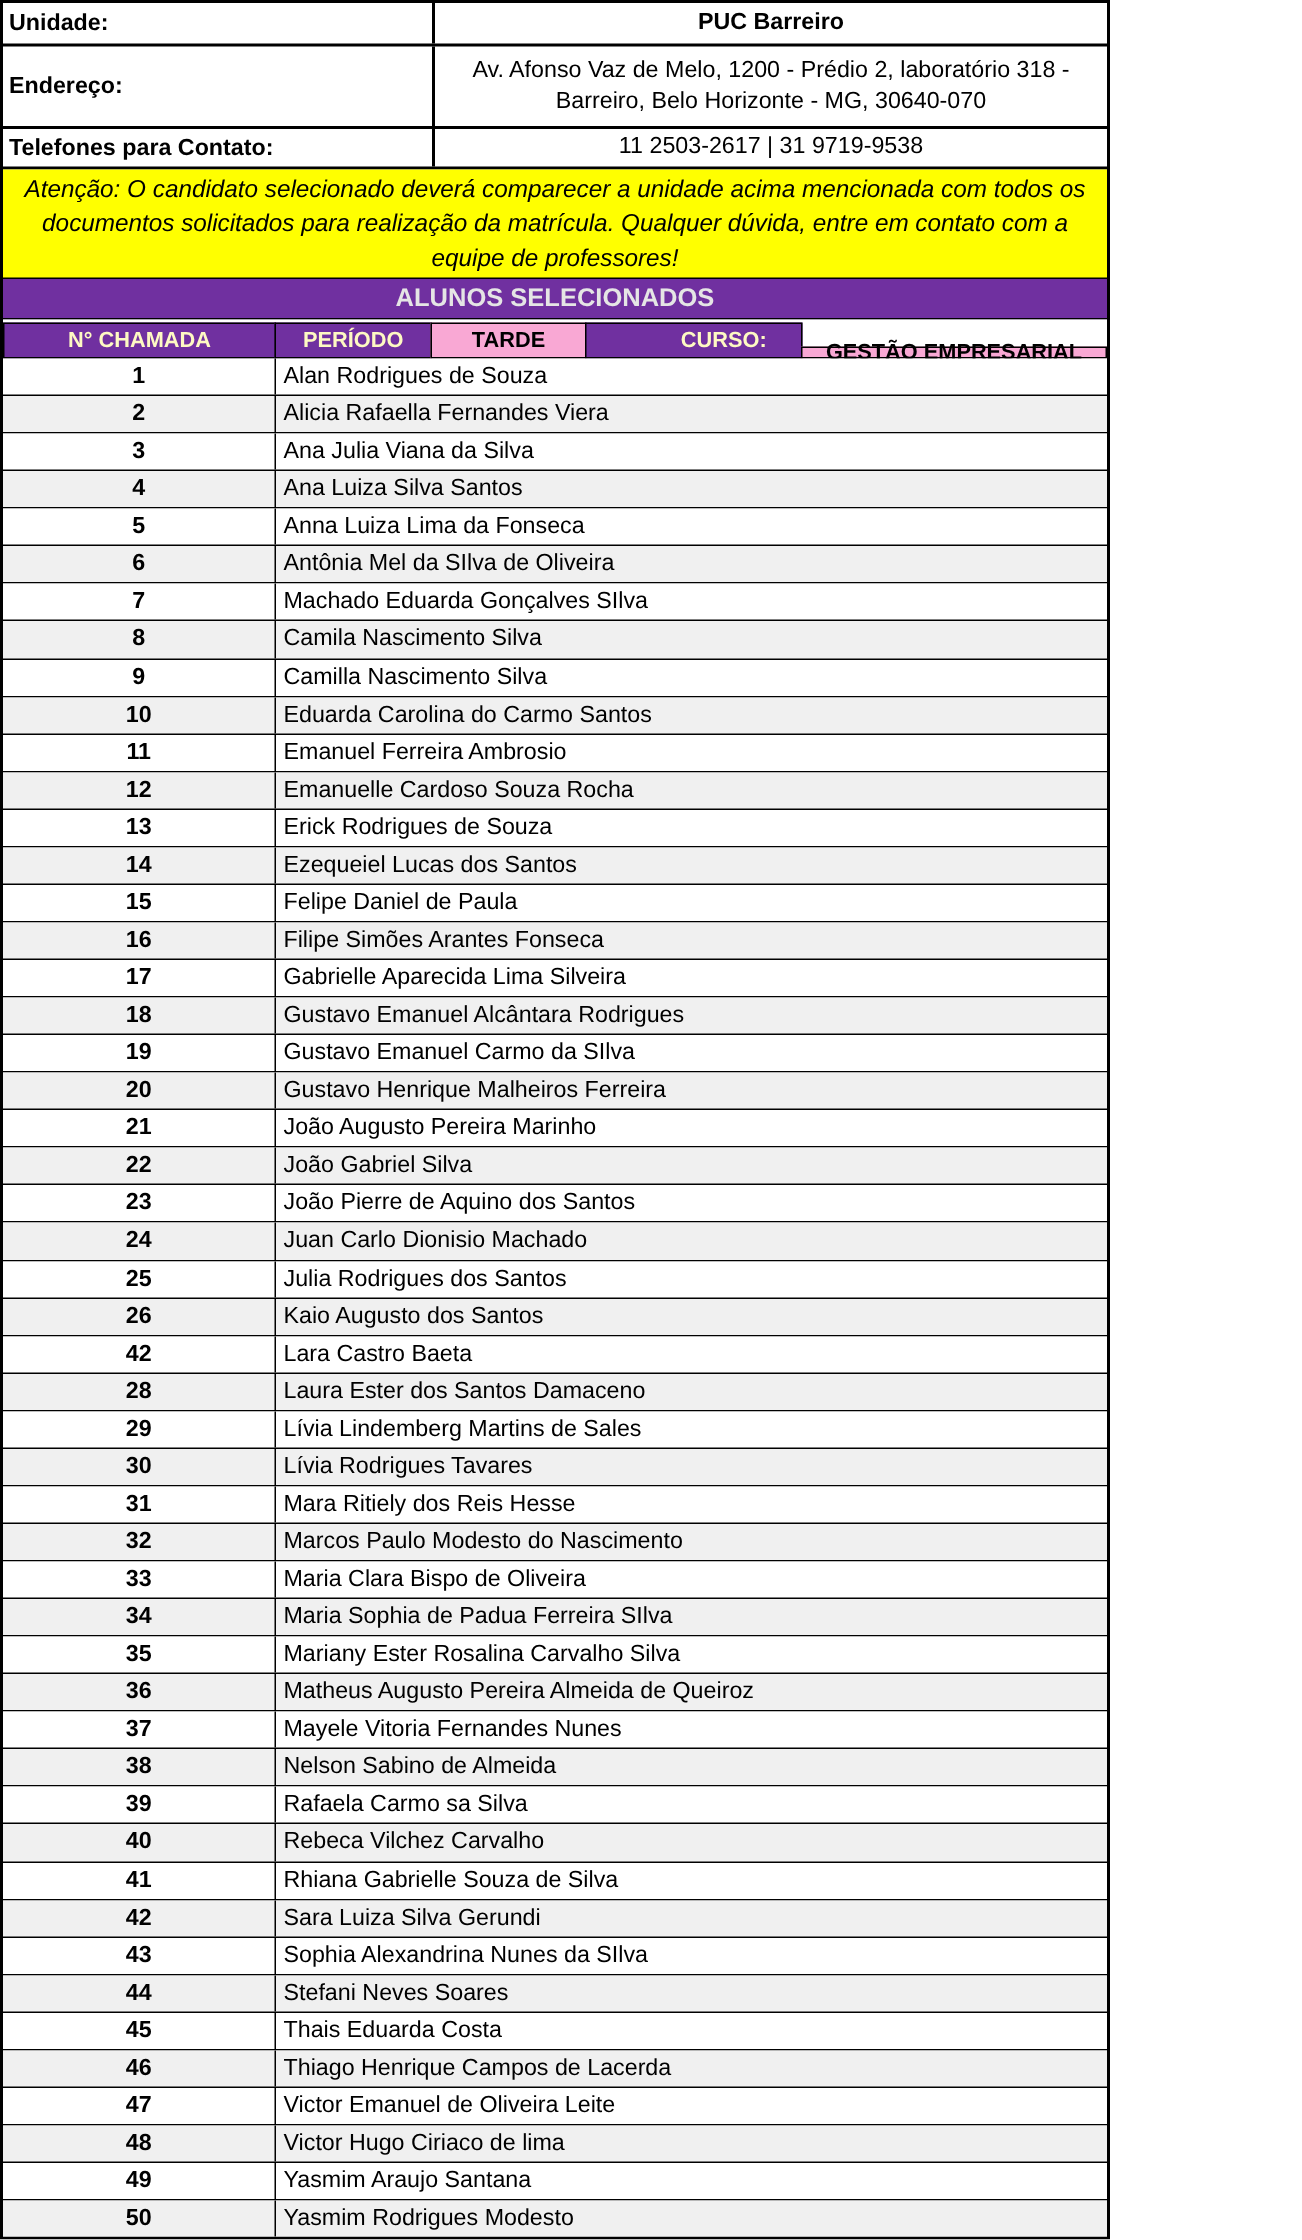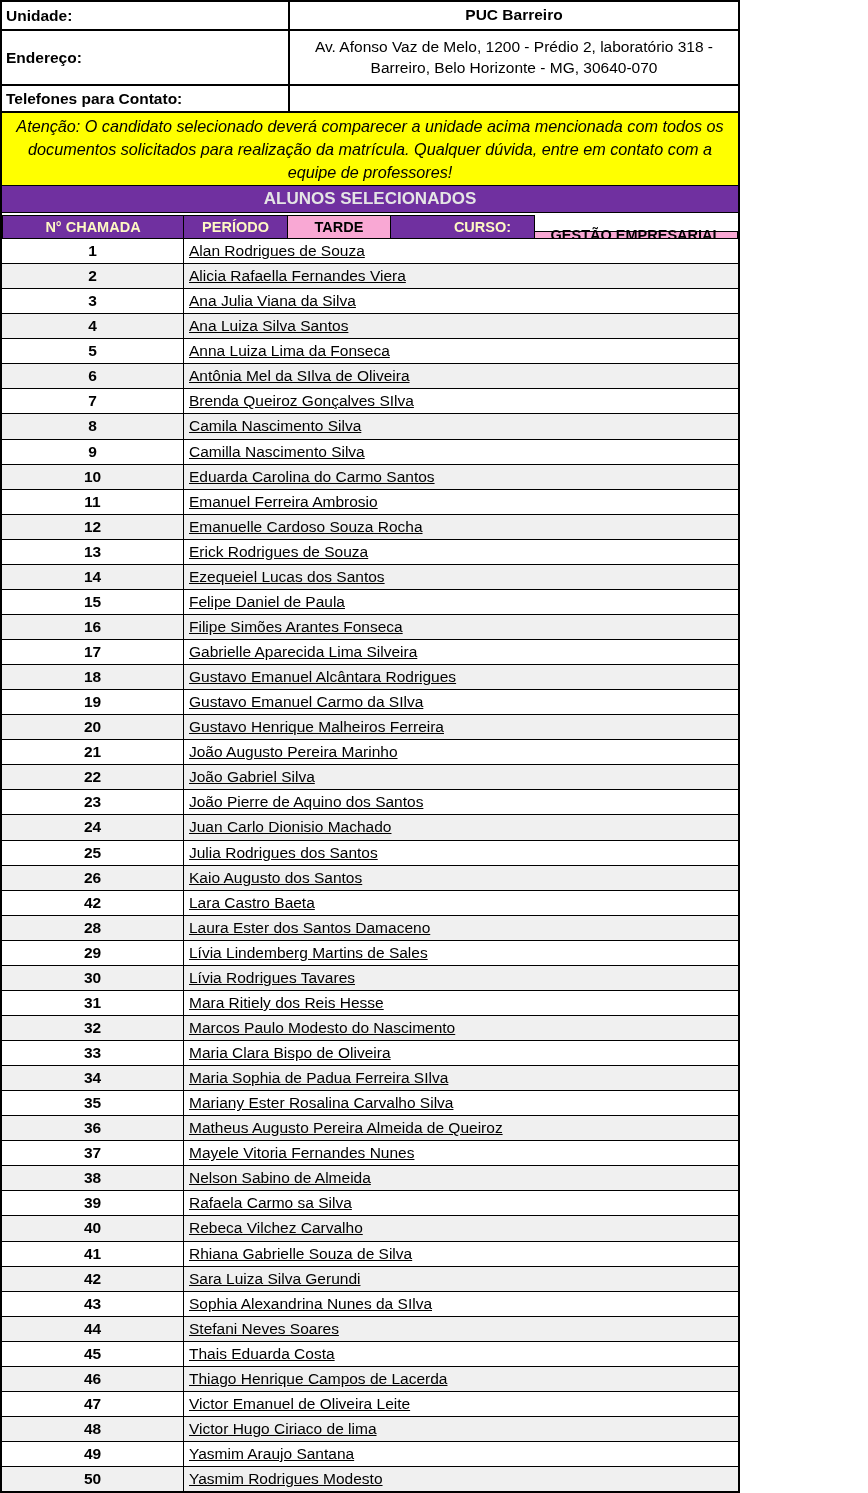--- a/index.html
+++ b/index.html
@@ -73,38 +73,39 @@
   .roster-row:last-child { border-bottom: none; }
   .roster-row.alt { background: var(--altRow, #F0F0F0); }
   .cell-num {
     width: 182px; box-sizing: border-box;
     border-right: 1px solid #000;
     display: flex; align-items: center; justify-content: center;
     font-weight: bold; font-size: 15.5px;
   }
   .cell-name {
     flex: 1; display: flex; align-items: center;
-    padding-left: 5px; font-size: 15.5px; white-space: nowrap; overflow: hidden; text-decoration: underline;
+    padding-left: 5px; font-size: 15.5px; white-space: nowrap; overflow: hidden;
   }
 </style>
 </head>
 <body>
 
 <div class="doc">
 
   <div class="info-row r1">
     <div class="info-label">Unidade:</div>
     <div class="info-value bold">PUC Barreiro</div>
   </div>
   <div class="info-row r2">
     <div class="info-label">Endereço:</div>
     <div class="info-value">Av. Afonso Vaz de Melo, 1200 - Prédio 2, laboratório 318 - Barreiro, Belo Horizonte - MG, 30640-070</div>
   </div>
   <div class="info-row r3">
     <div class="info-label">Telefones para Contato:</div>
+    <div class="info-value">11 2503-2617 | 31 9719-9538</div>
   </div>
 
   <div class="notice">Atenção: O candidato selecionado deverá comparecer a unidade acima mencionada com todos os documentos solicitados para realização da matrícula. Qualquer dúvida, entre em contato com a equipe de professores!</div>
 
   <div class="section-title">ALUNOS SELECIONADOS</div>
 
   <div class="subheader">
     <div class="sub-cell purple w1">N° CHAMADA</div>
     <div class="sub-cell purple w2">PERÍODO</div>
     <div class="sub-cell w3">TARDE</div>
@@ -138,21 +139,21 @@
     <div class="cell-name">Anna Luiza Lima da Fonseca</div>
   </div>
 
   <div class="roster-row alt">
     <div class="cell-num">6</div>
     <div class="cell-name">Antônia Mel da SIlva de Oliveira</div>
   </div>
 
   <div class="roster-row">
     <div class="cell-num">7</div>
-    <div class="cell-name">Brenda Queiroz Gonçalves SIlva</div>
+    <div class="cell-name">Machado Eduarda Gonçalves SIlva</div>
   </div>
 
   <div class="roster-row alt">
     <div class="cell-num">8</div>
     <div class="cell-name">Camila Nascimento Silva</div>
   </div>
 
   <div class="roster-row">
     <div class="cell-num">9</div>
     <div class="cell-name">Camilla Nascimento Silva</div>

